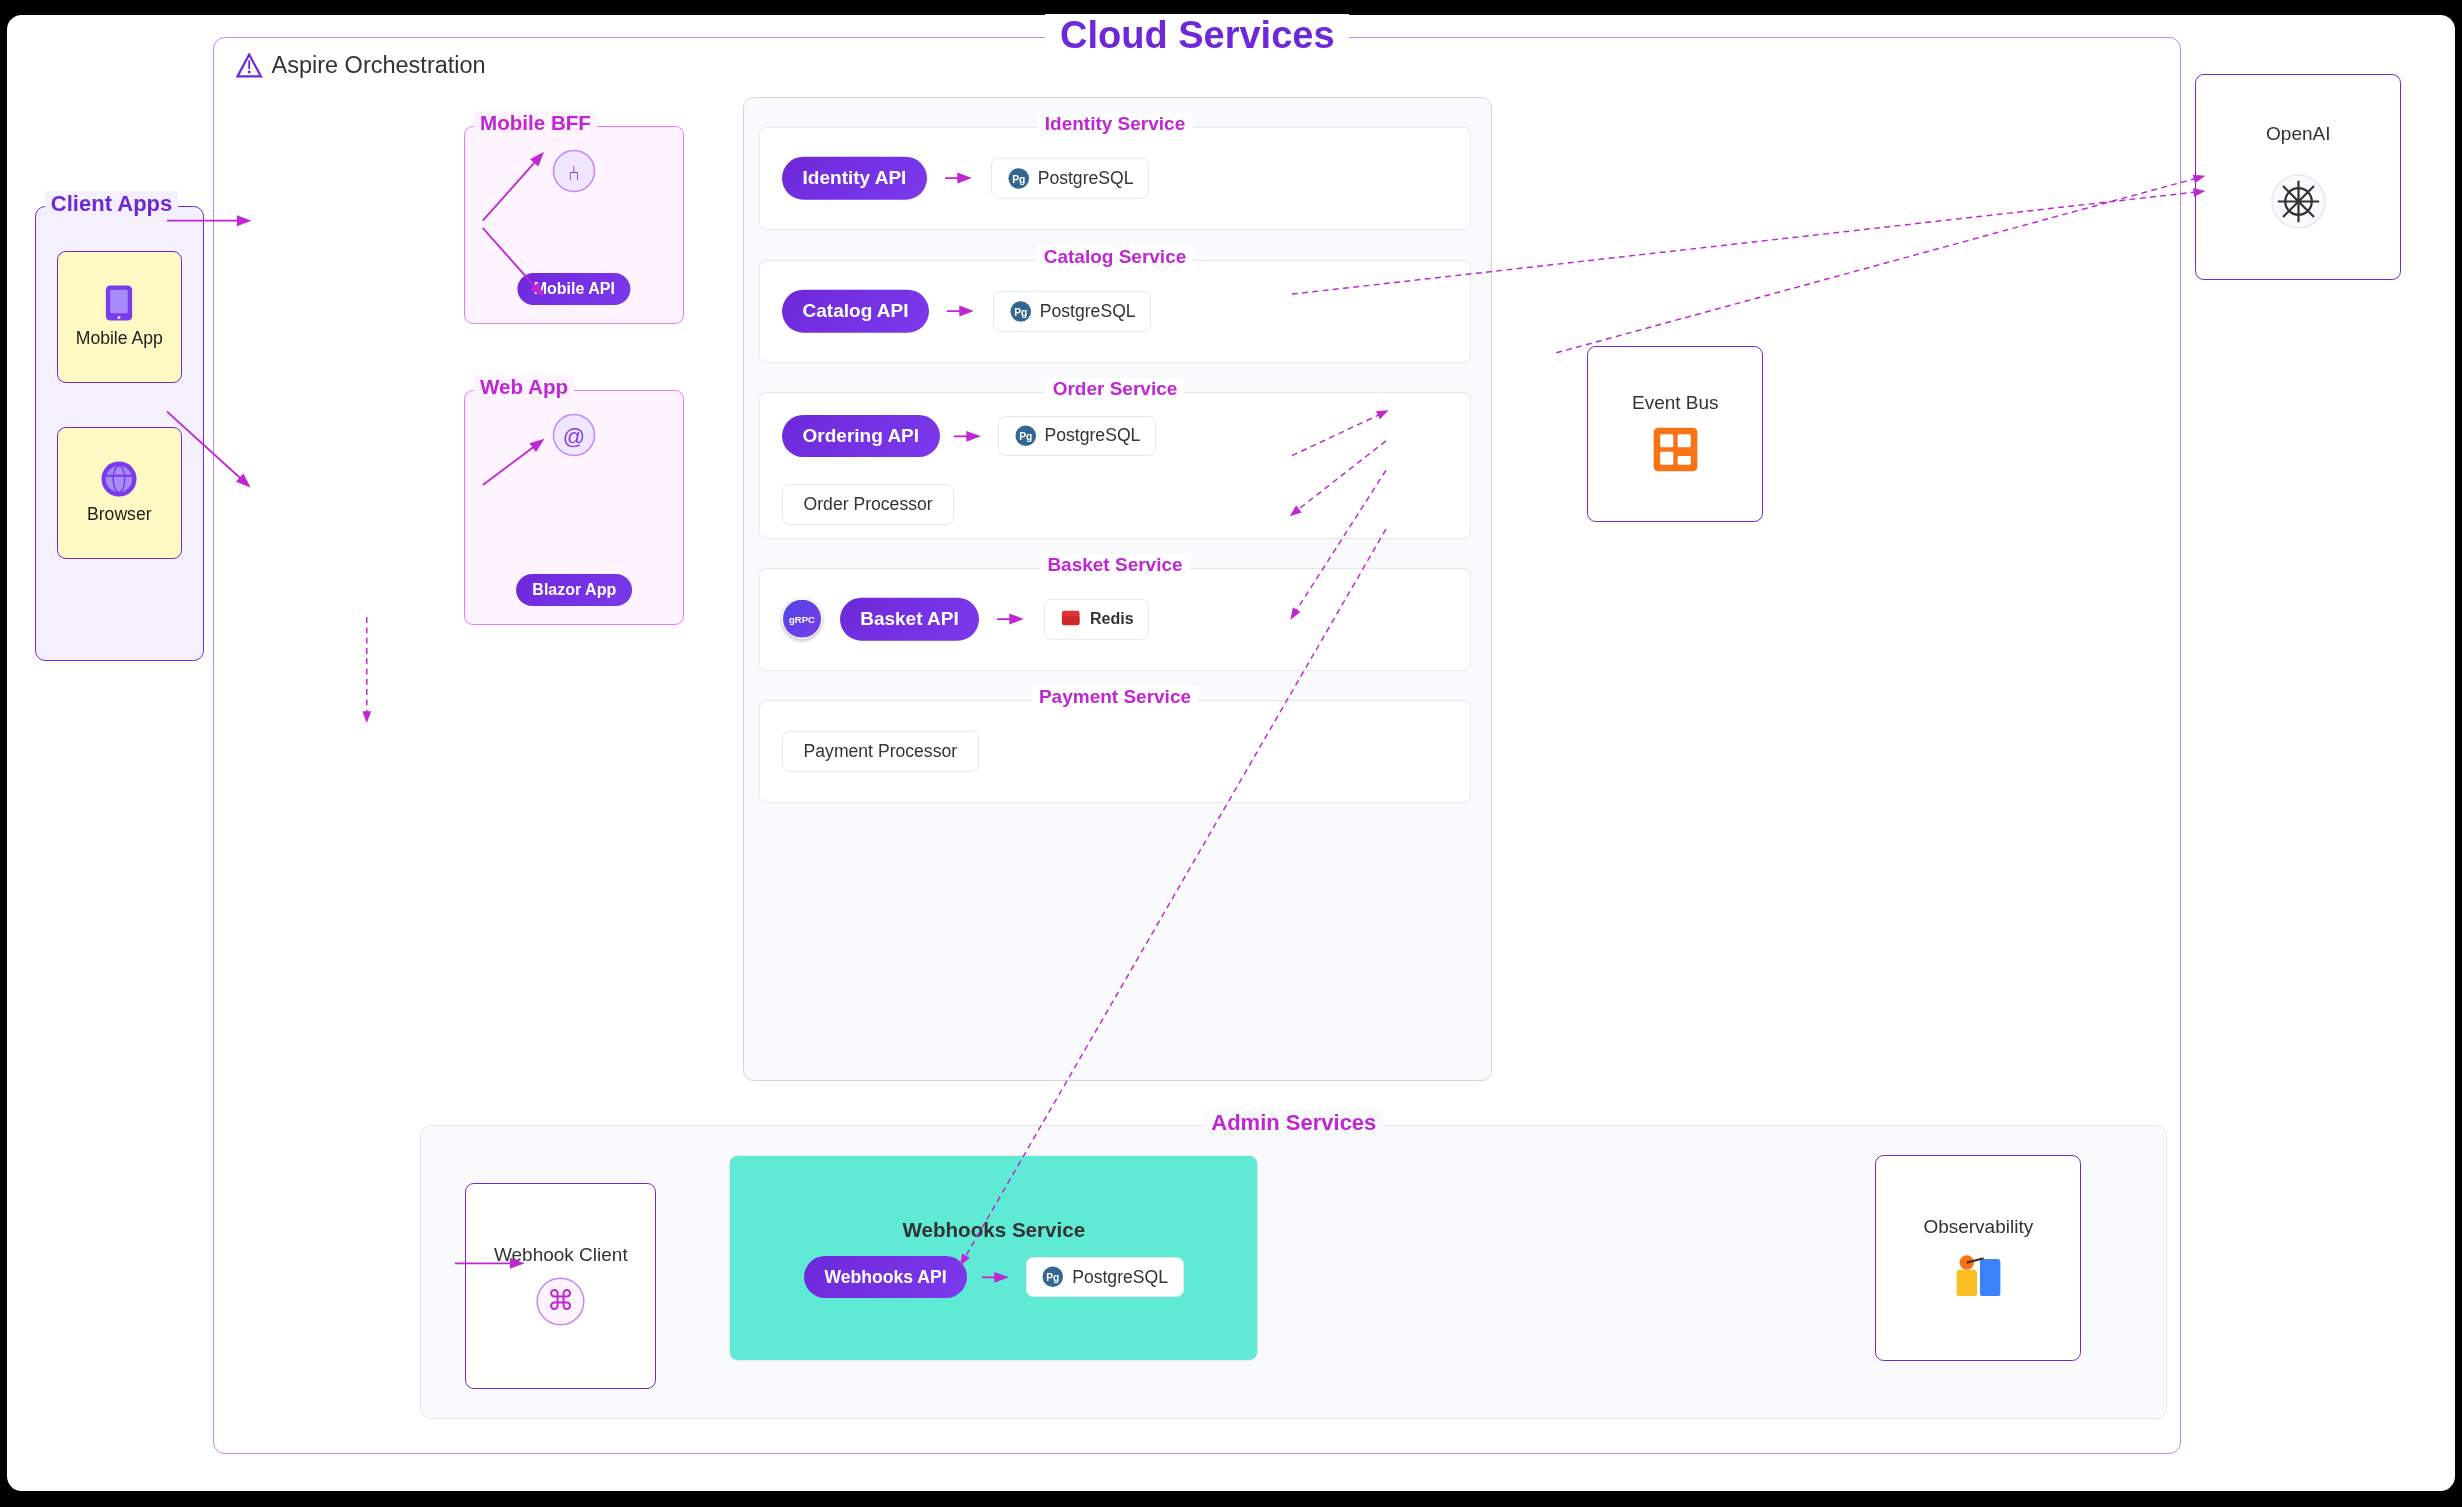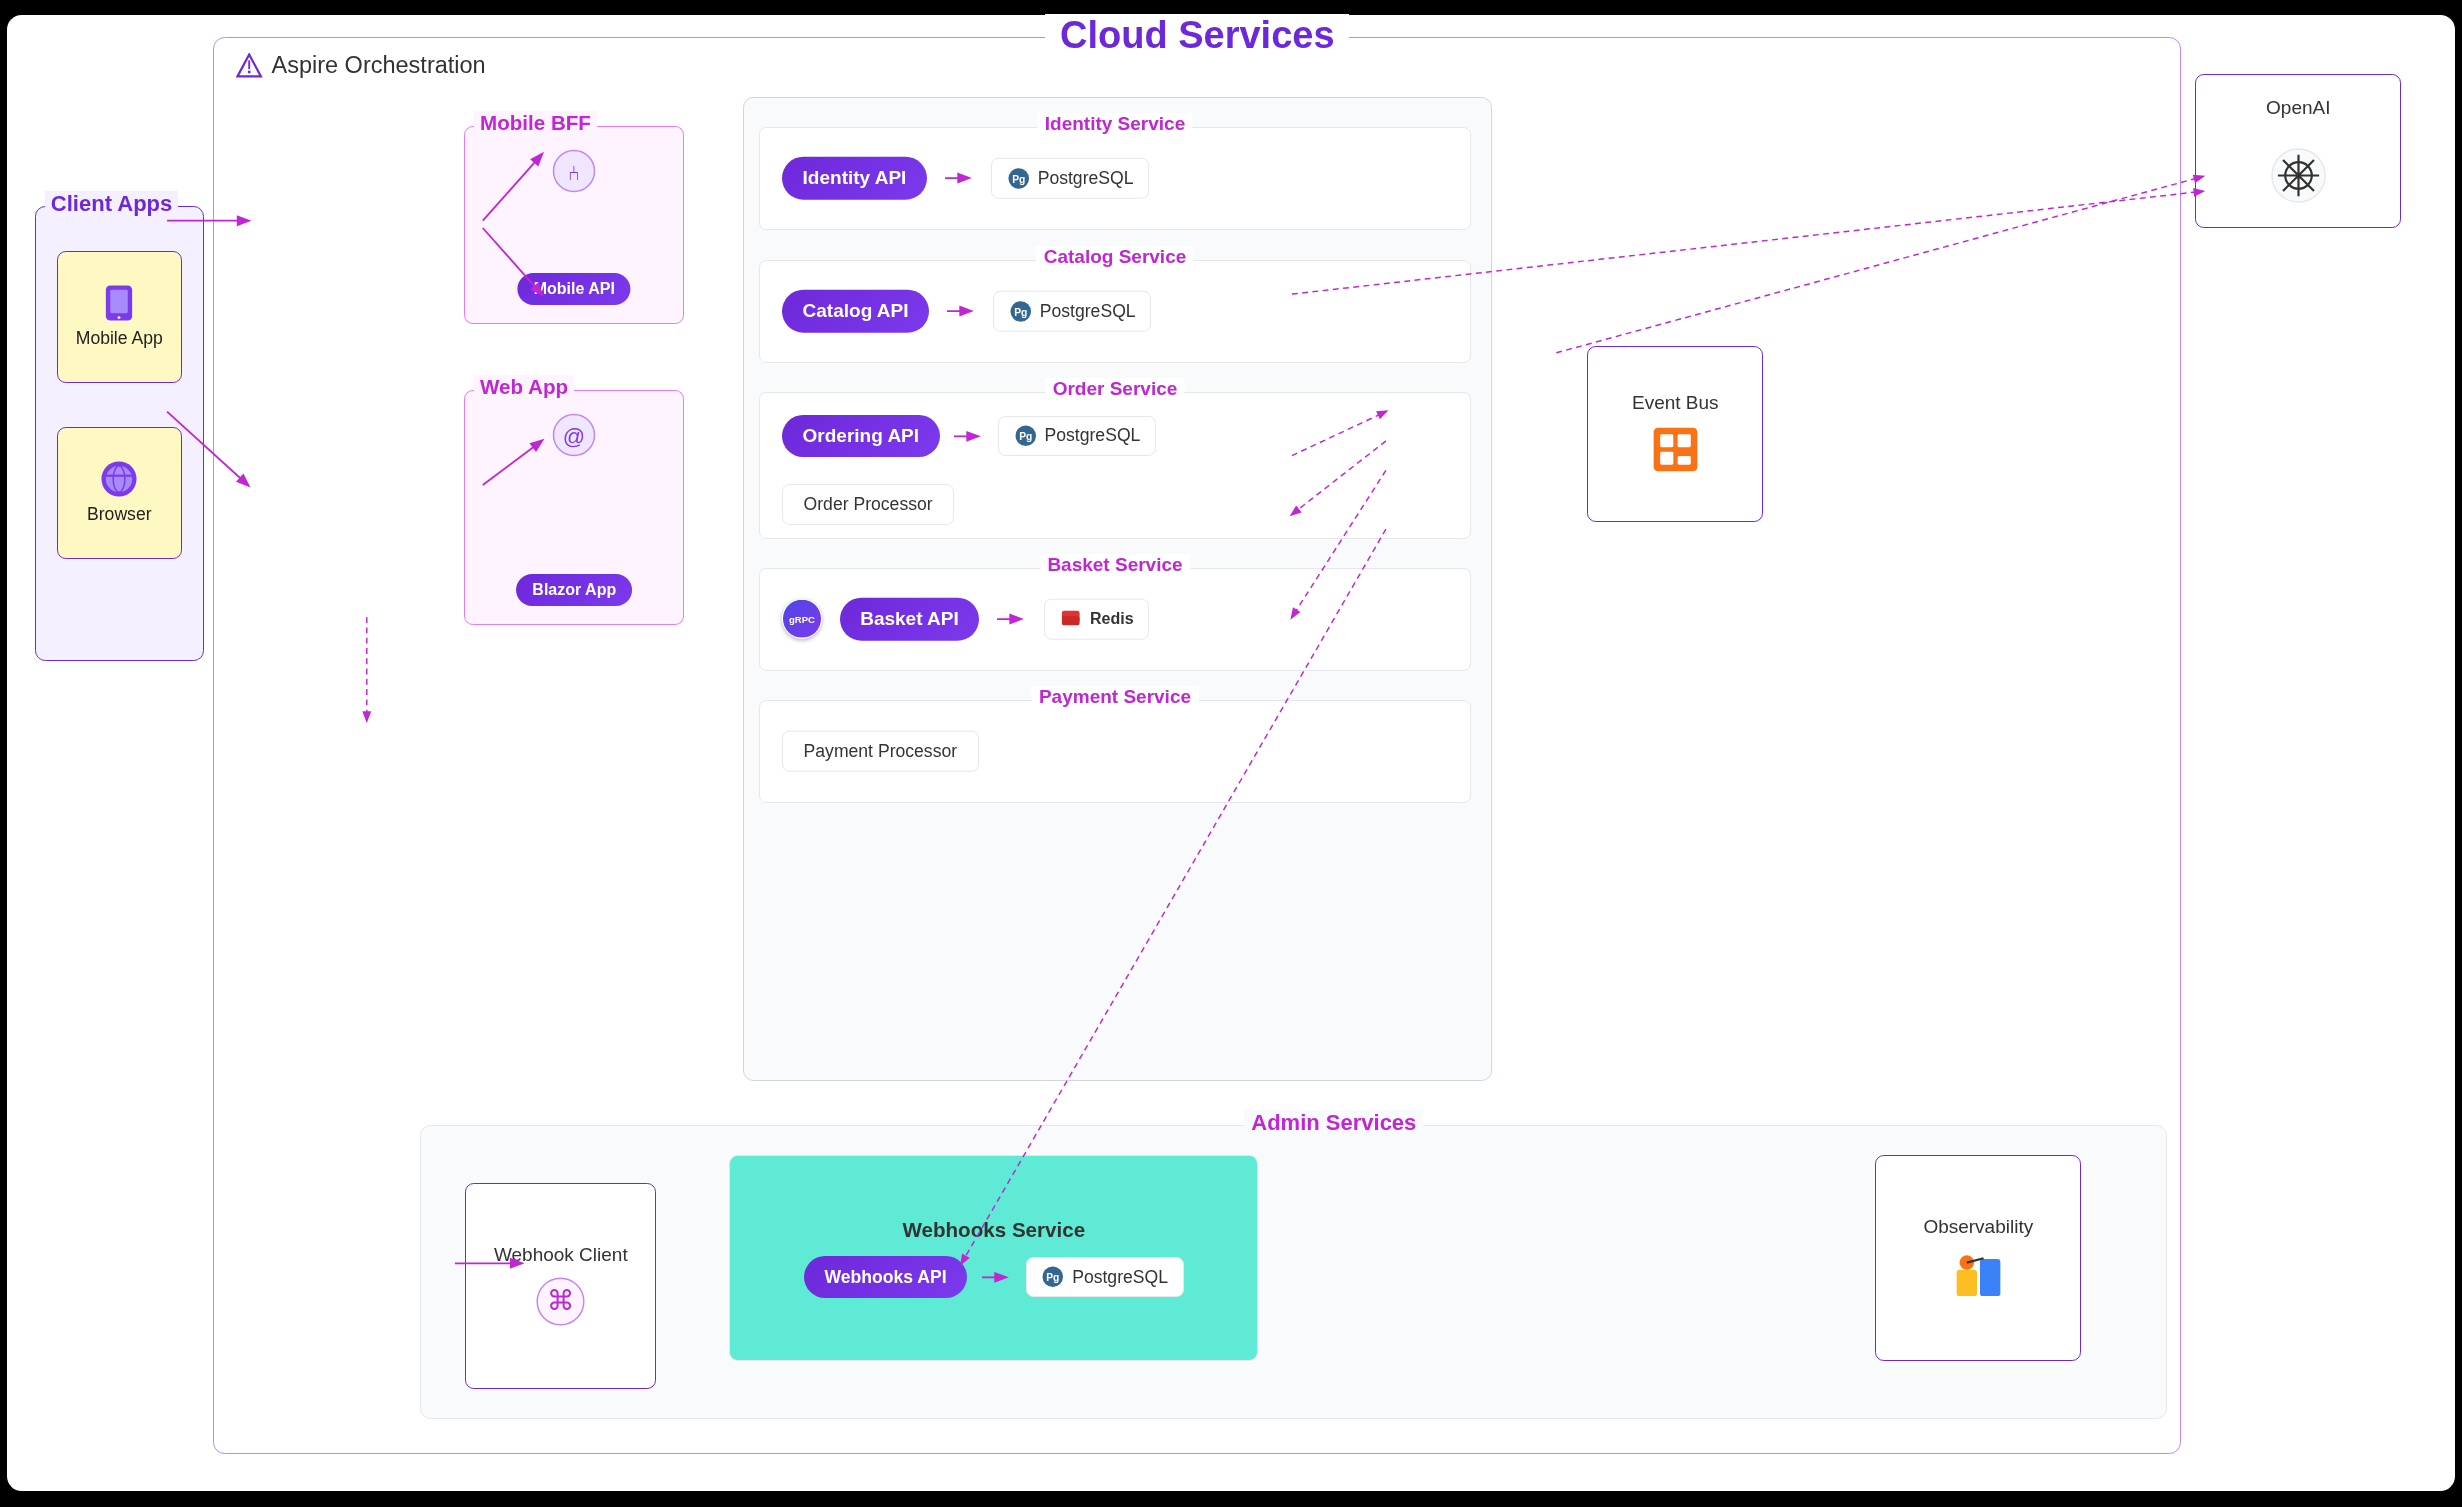--- a/index.html
+++ b/index.html
@@ -275,21 +275,21 @@
       justify-content: center;
       gap: 10.3px;
     }
 
     
     .openai-box {
       position: absolute;
       top: 59px;
       left: 2188px;
       width: 206px;
-      height: 154px;
+      height: 206px;
       border: 1.5px solid #6d28d9;
       border-radius: 8.8px;
       background: #fff;
       display: flex;
       flex-direction: column;
       align-items: center;
       justify-content: center;
       gap: 27px;
     }
 
@@ -307,21 +307,20 @@
     .admin-services-title {
       position: absolute;
       top: -16px;
       left: 50%;
       transform: translateX(-50%);
       font-size: 22px;
       font-weight: 700;
       color: #c026d3;
       background: #f9fafb;
       padding: 0 7.3px;
-      margin-left: 40px;
     }
 
     
     .webhook-client-box {
       position: absolute;
       top: 29px;
       left: 44px;
       width: 191px;
       height: 206px;
       border: 1.5px solid #6d28d9;

